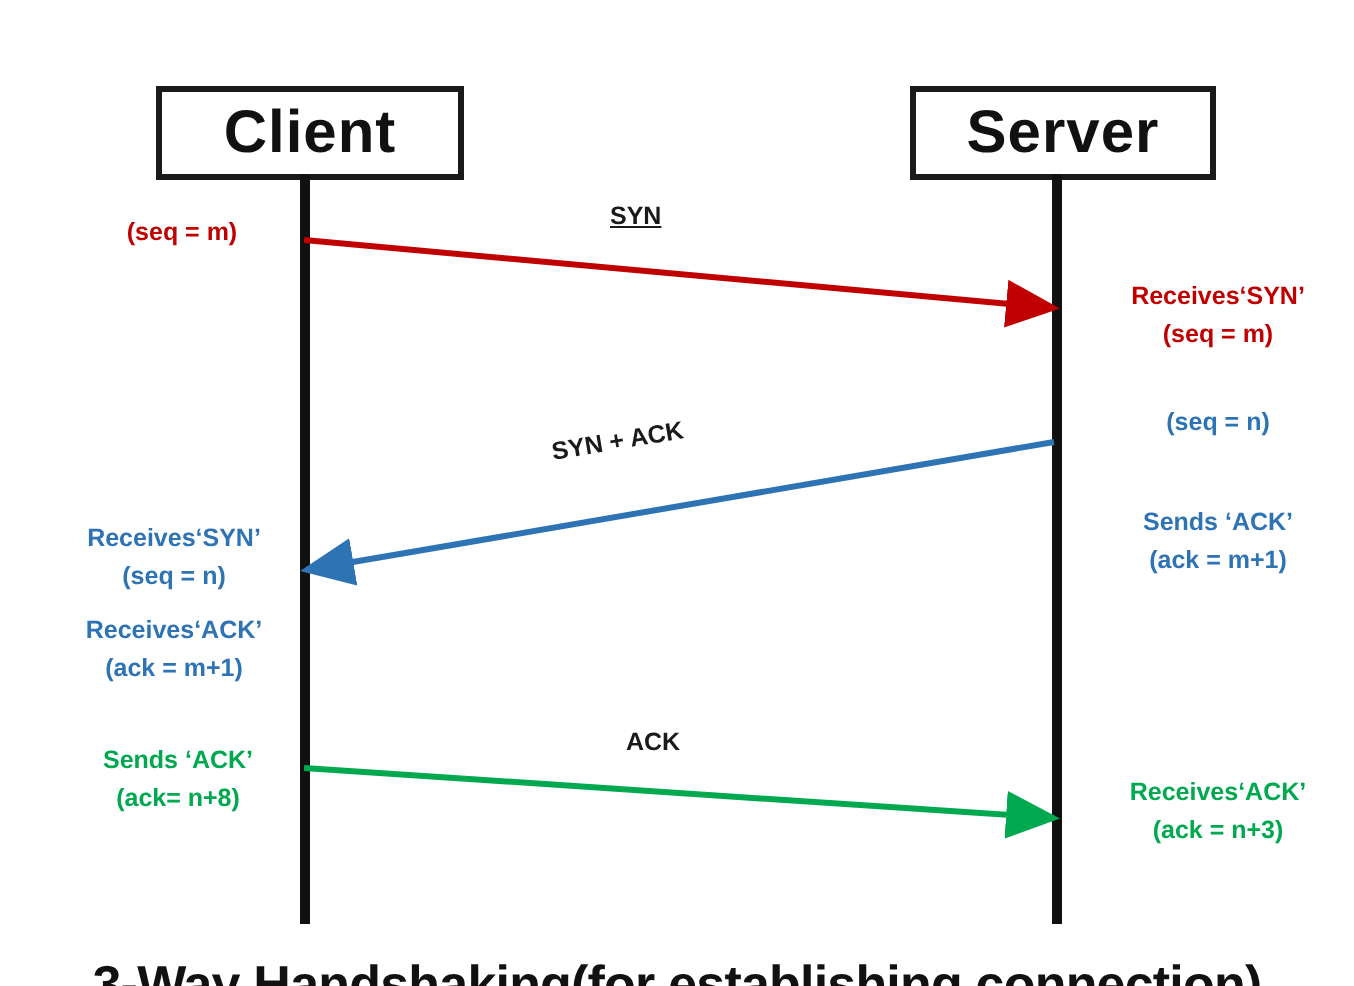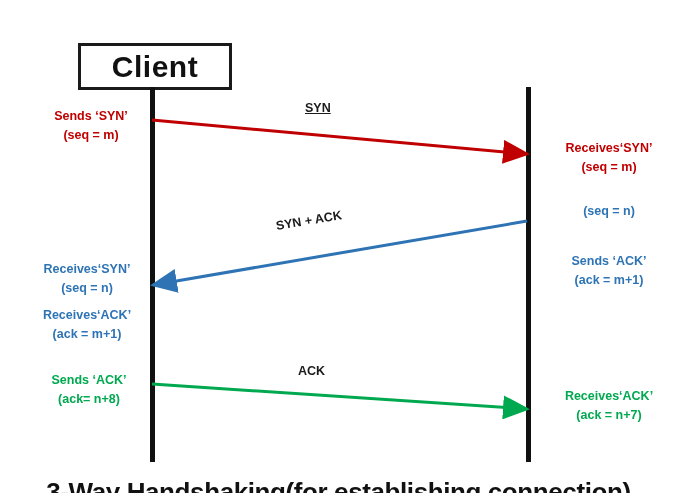--- a/index.html
+++ b/index.html
@@ -76,21 +76,21 @@
   
   .wire-label {
     position: absolute;
     font-size: 12.5px;
     font-weight: bold;
     color: #1a1a1a;
     white-space: nowrap;
   }
   #label-syn     { left: 305px; top: 72px; text-decoration: underline; }
   #label-synack  { left: 276px; top: 190px; transform: rotate(-9.5deg); transform-origin: left center; }
-  #label-ack     { left: 298px; top: 335px; }
+  #label-ack     { left: 313px; top: 335px; }
 
   
   #wires {
     position: absolute;
     left: 0; top: 0;
     width: 677px;
     height: 493px;
     pointer-events: none;
   }
 
@@ -113,20 +113,23 @@
   }
 </style>
 </head>
 <body>
 
 <div id="stage">
 
   <div class="node-box" id="client-box">
     <span>Client</span>
   </div>
+  <div class="node-box" id="server-box">
+    <span>Server</span>
+  </div>
 
   <div class="lifeline" id="client-lifeline"></div>
   <div class="lifeline" id="server-lifeline"></div>
 
   <svg id="wires" viewBox="0 0 677 493">
     <defs>
       <marker id="ah-red" markerWidth="9" markerHeight="8" refX="8" refY="4" orient="auto">
         <path d="M0,0 L9,4 L0,8 Z" fill="#C00000"></path>
       </marker>
       <marker id="ah-blue" markerWidth="9" markerHeight="8" refX="8" refY="4" orient="auto">
@@ -142,21 +145,20 @@
     <line x1="527" y1="192" x2="153" y2="256" stroke="#2E74B5" stroke-width="3" marker-end="url(#ah-blue)"></line>
 
     <line x1="152" y1="355" x2="527" y2="380" stroke="#00A94F" stroke-width="3" marker-end="url(#ah-green)"></line>
   </svg>
 
   <div class="wire-label" id="label-syn">SYN</div>
   <div class="wire-label" id="label-synack">SYN + ACK</div>
   <div class="wire-label" id="label-ack">ACK</div>
 
   <div class="msg left c-red" id="m-send-syn">
-    <div>Sends ‘SYN’</div>
     <div>(seq = m)</div>
   </div>
 
   <div class="msg right c-red" id="m-recv-syn">
     <div>Receives‘SYN’</div>
     <div>(seq = m)</div>
   </div>
 
   <div class="msg right c-blue" id="m-send-syn-n">
     <div>(seq = n)</div>
@@ -177,20 +179,20 @@
     <div>(ack = m+1)</div>
   </div>
 
   <div class="msg left c-green" id="m-send-ack-n1">
     <div>Sends ‘ACK’</div>
     <div>(ack= n+8)</div>
   </div>
 
   <div class="msg right c-green" id="m-recv-ack-n1">
     <div>Receives‘ACK’</div>
-    <div>(ack = n+7)</div>
+    <div>(ack = n+3)</div>
   </div>
 
   <div id="caption">
     <span id="caption-text">3-Way Handshaking(for establishing connection)</span>
   </div>
 
 </div>
 
 </body></html>

